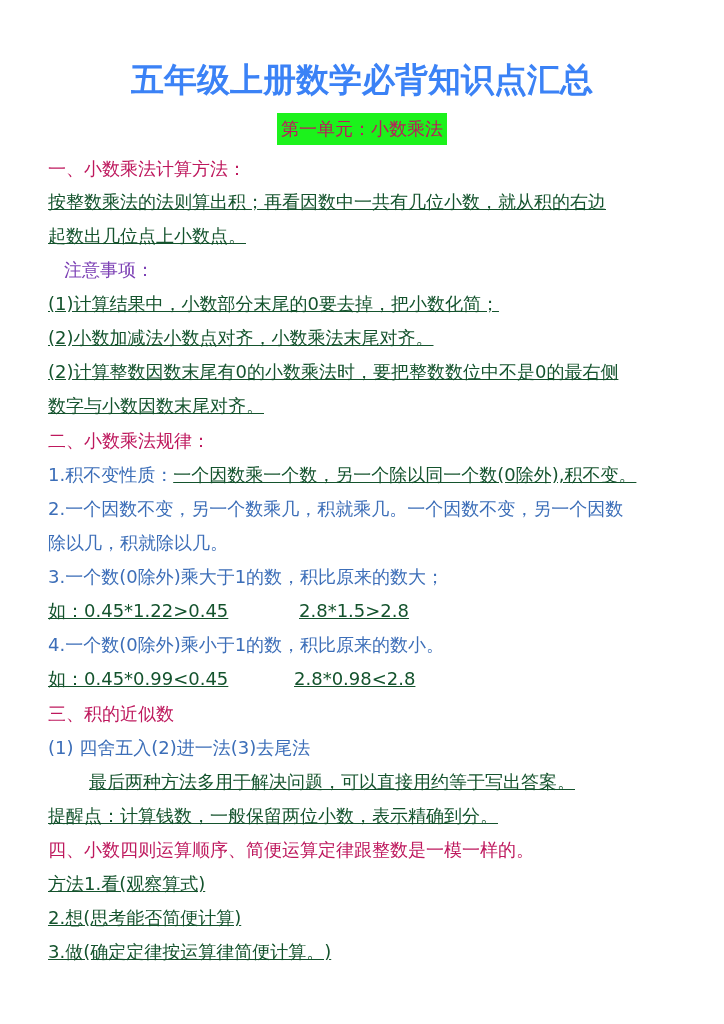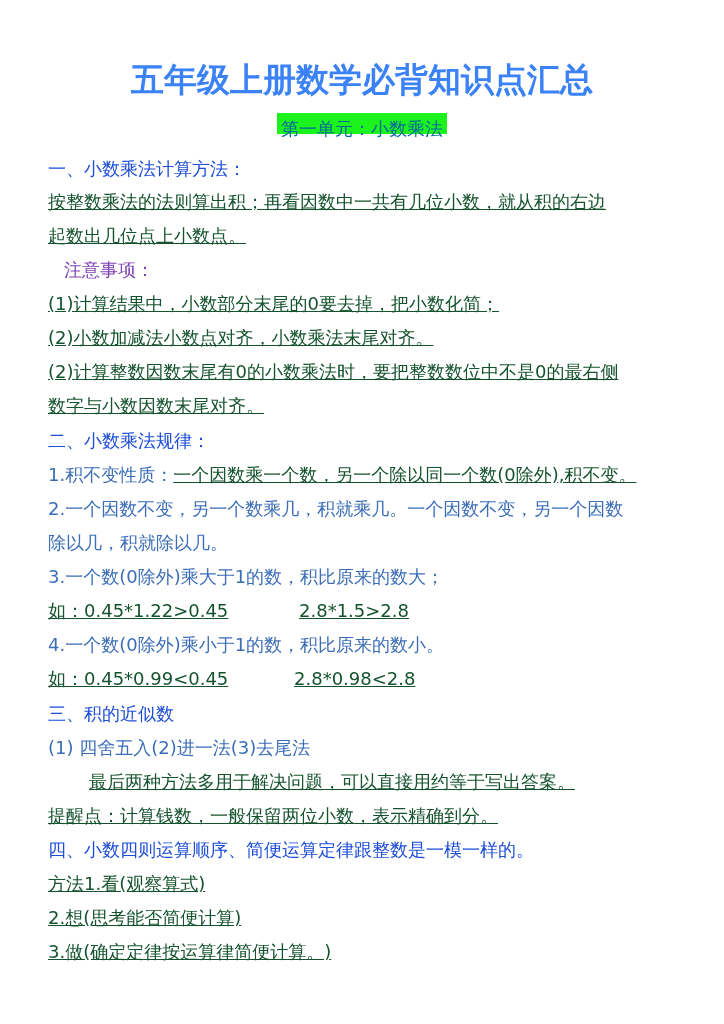--- a/index.html
+++ b/index.html
@@ -30,34 +30,34 @@
     .unit-wrap {
       position: absolute;
       left: 0;
       width: 724px;
       top: 113px;
       text-align: center;
     }
     .unit-badge {
       display: inline-block;
       background: #1cf21c;
-      color: #0369a1;
+      color: #be185d;
       font-size: 18px;
       line-height: 32px;
-      height: 21px;
+      height: 32px;
       padding: 0 4px;
     }
     .line {
       position: absolute;
       left: 48px;
       font-size: 18px;
       line-height: 24px;
       white-space: nowrap;
     }
-    .red { color: #1d4ed8; }
+    .red { color: #be185d; }
     .purple { color: #7b3fb4; margin-left: 16px; }
     .blue { color: #3c6eb8; }
     .black { color: #14532d; text-decoration: underline; }
   </style>
 </head>
 <body>
 
 <div>
 
   <div class="title">五年级上册数学必背知识点汇总</div>

